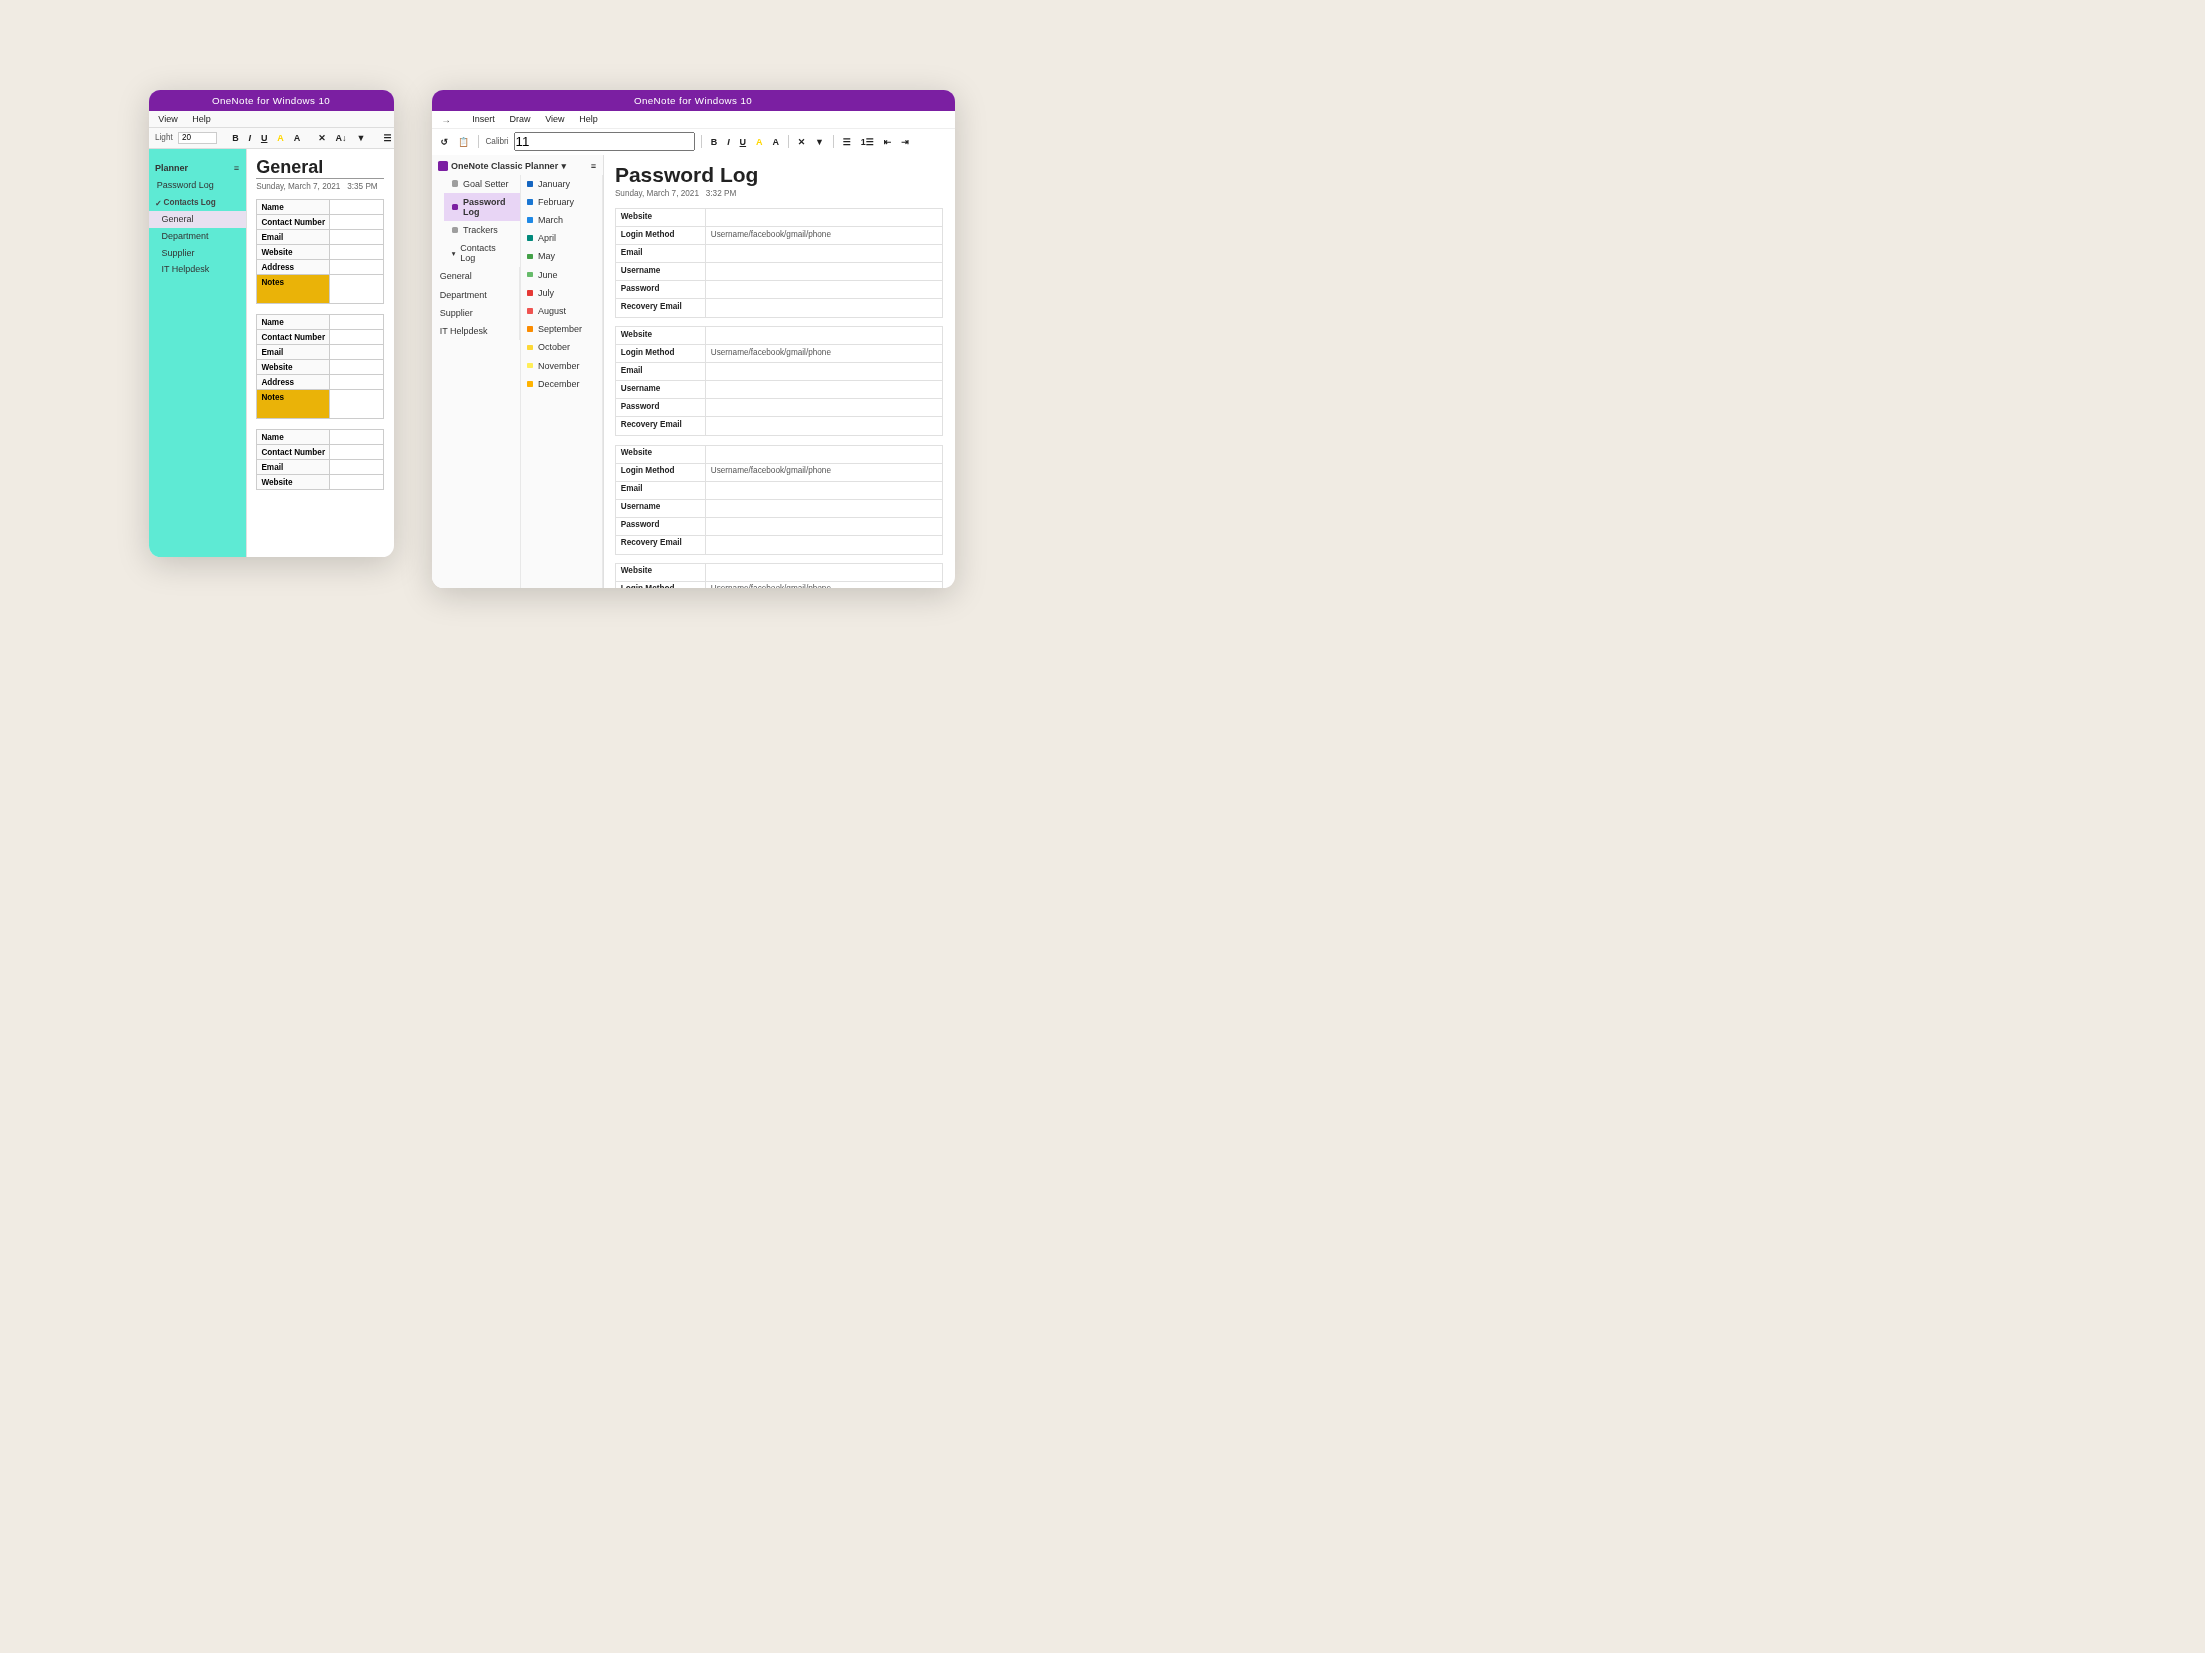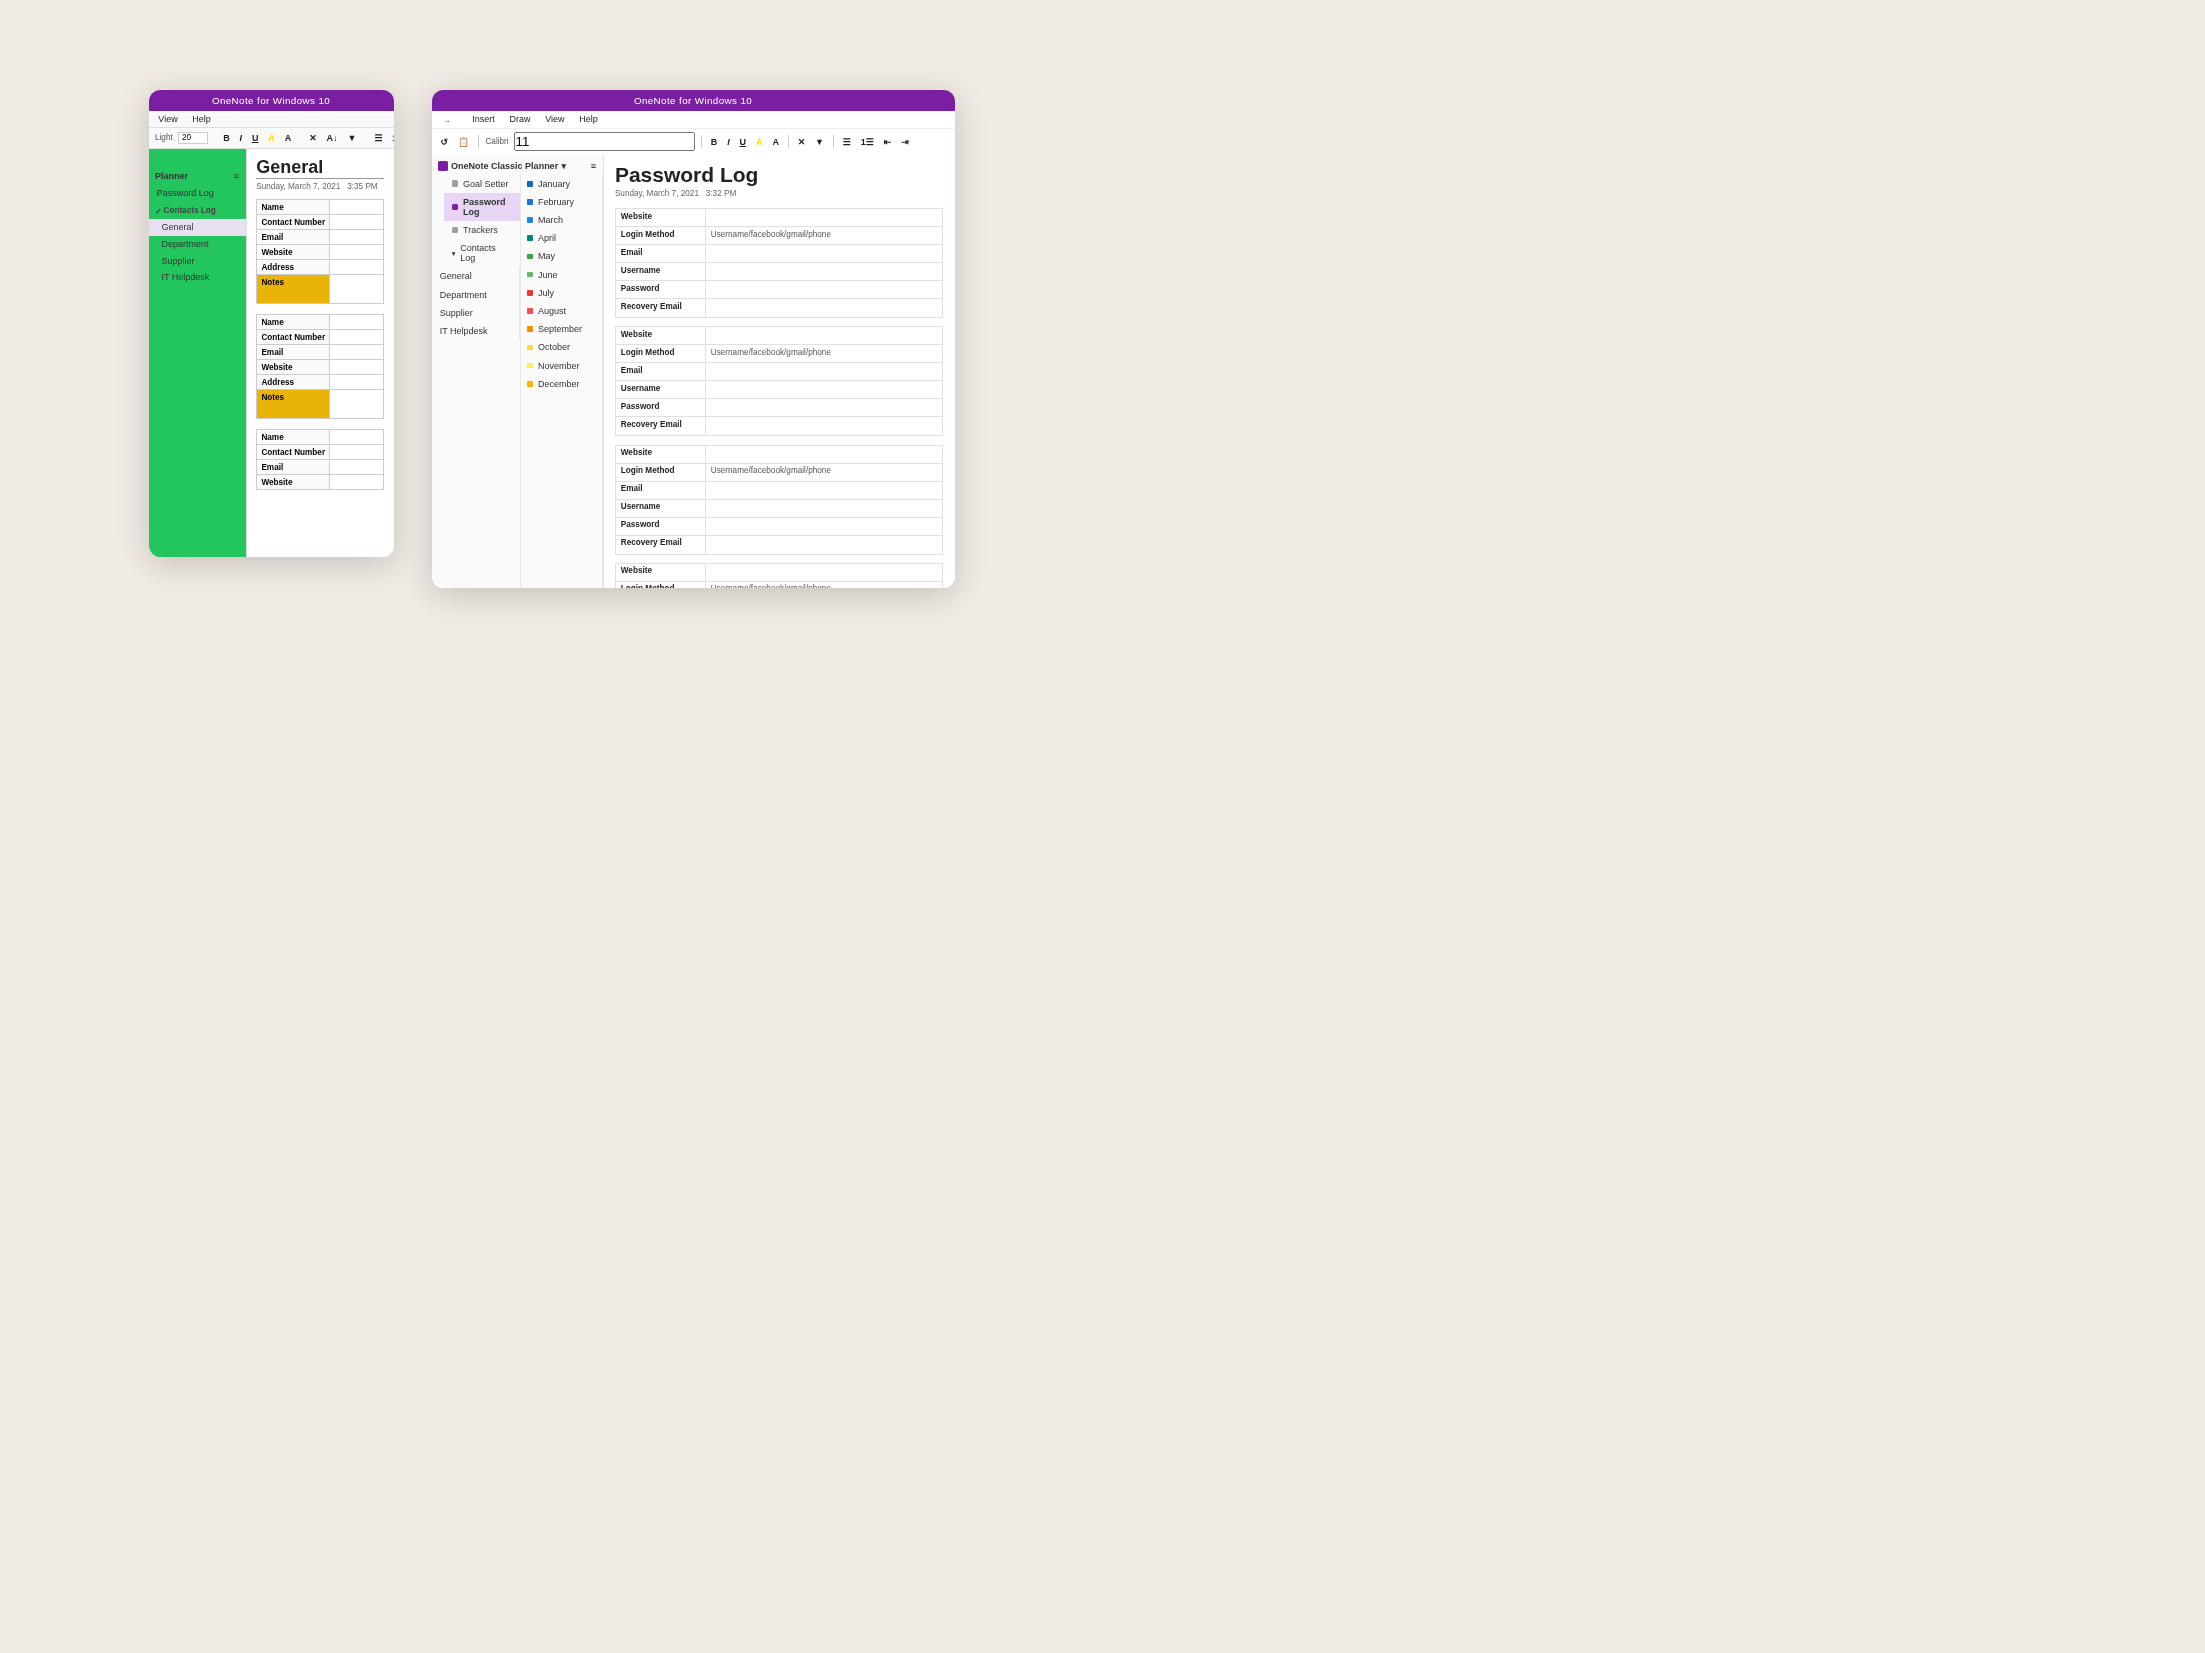--- a/index.html
+++ b/index.html
@@ -77,21 +77,21 @@
       align-items: center;
       gap: 4.9px;
       padding: 3.3px 6.5px;
       border-bottom: 0.8px solid #ddd;
       background: #f9f9f9;
     }
     .left-toolbar .font-size {
       font-size: 8.2px;
       border: 0.8px solid #ccc;
       padding: 0.8px 3.3px;
-      width: 30px;
+      width: 39px;
     }
     .toolbar-btn {
       font-size: 9px;
       font-weight: bold;
       border: none;
       background: none;
       cursor: pointer;
       padding: 0.8px 2.5px;
       color: #222;
     }
@@ -99,22 +99,22 @@
 
     
     .left-content {
       display: flex;
       height: 408px;
     }
     .left-sidebar {
       width: 98px;
       border-right: 0.8px solid #e0e0e0;
       font-size: 9px;
-      background: #22c55e;
-      padding-top: 19px;
+      background: #5eead4;
+      padding-top: 11px;
     }
     .left-sidebar .nav-header {
       display: flex;
       align-items: center;
       justify-content: space-between;
       padding: 3.3px 6.5px;
       font-weight: 600;
       font-size: 9px;
       color: #333;
     }

